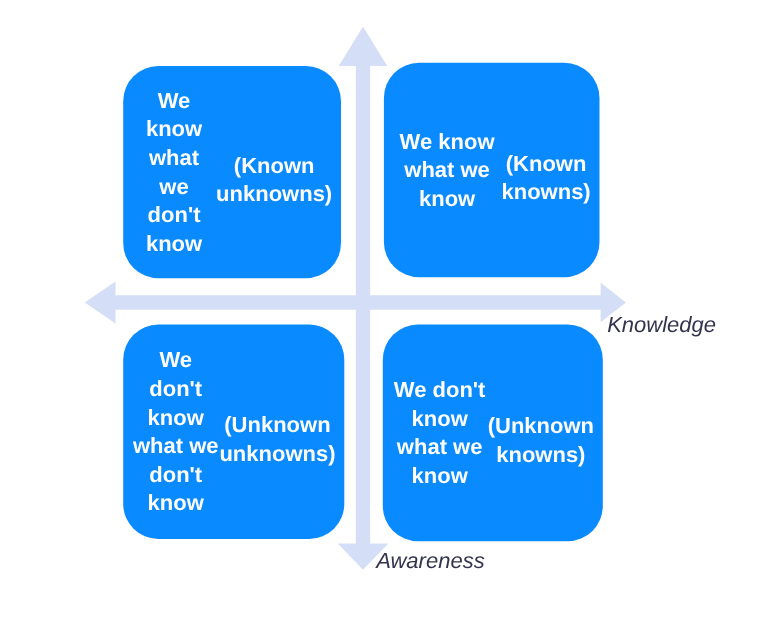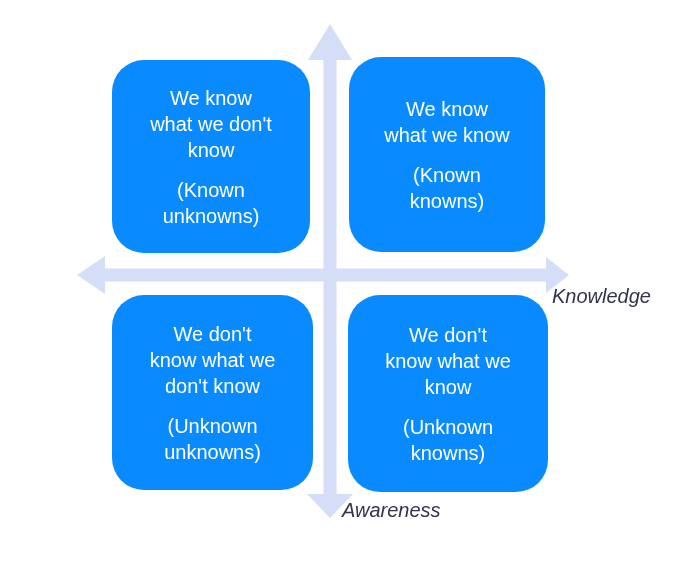--- a/index.html
+++ b/index.html
@@ -29,28 +29,29 @@
   }
   .axis-shape {
     fill: var(--axis, #d4def6);
   }
   .quadrant {
     position: absolute;
     background: var(--box-blue, #0a8aff);
     border-radius: 32px;
     color: var(--box-text, #ffffff);
     display: flex;
-    flex-direction: column;
+    flex-direction: row;
     align-items: center;
     justify-content: center;
     text-align: center;
     font-size: 20px;
     line-height: 26px;
     padding: 8px;
     box-sizing: border-box;
+    font-weight: bold;
   }
   .quadrant .statement {
     white-space: pre-line;
   }
   .quadrant .qlabel {
     white-space: pre-line;
     margin-top: 14px;
   }
   .q-tl { left: 112px; top: 60px;  width: 198px; height: 193px; }
   .q-tr { left: 349px; top: 57px;  width: 196px; height: 195px; }

